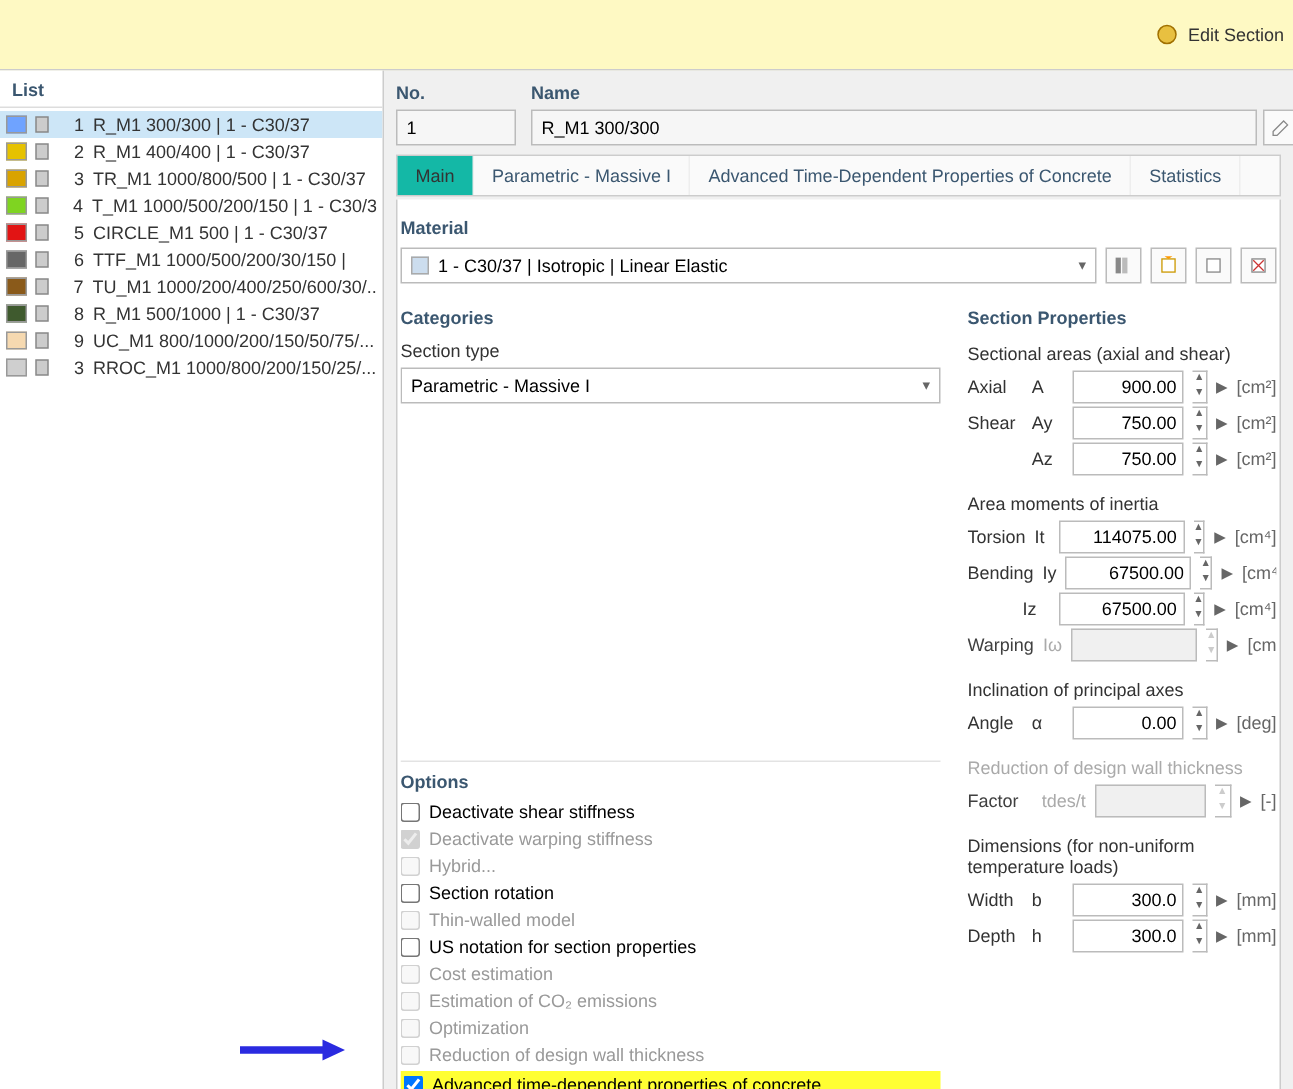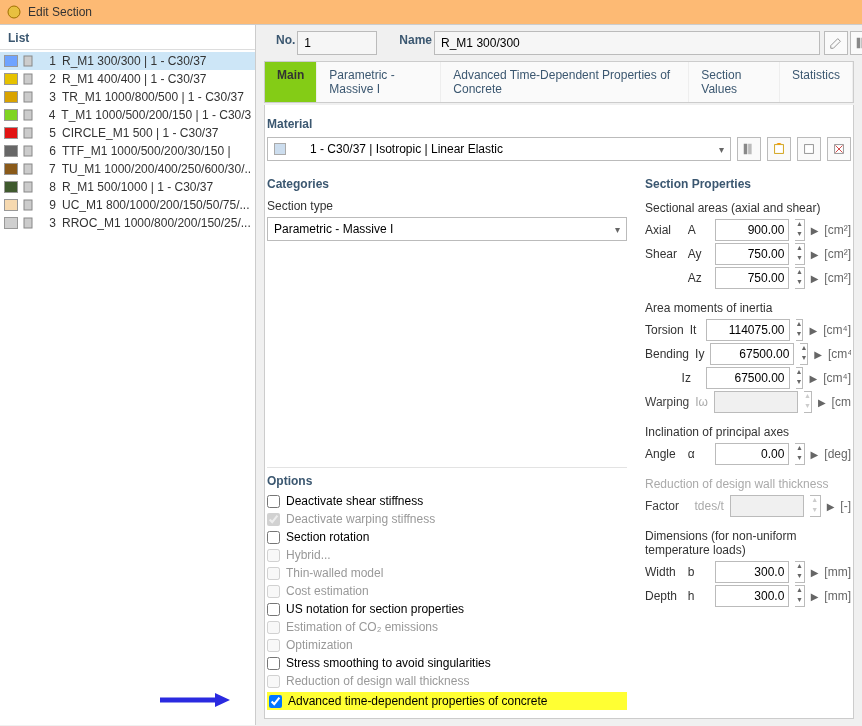--- a/index.html
+++ b/index.html
@@ -1,55 +1,55 @@
 <!DOCTYPE html>
 <html><head>
 <meta charset="utf-8">
 <style>
 * { box-sizing: border-box; margin: 0; padding: 0; font-family: "Segoe UI", Arial, sans-serif; font-size: 12px; }
 body { background: #f0f0f0; width: 862px; height: 726px; overflow: hidden; position: relative; }
 
-.titlebar { background: #fdba74; border-bottom: 1px solid #ccc; padding: 4px 6px; display: flex; align-items: center; gap: 6px; }
+.titlebar { background: #fef9c3; border-bottom: 1px solid #ccc; padding: 15px 6px; display: flex; align-items: center; gap: 6px; justify-content: flex-end; }
 .titlebar .icon { width: 16px; height: 16px; }
 .titlebar .title { color: #333; }
 
 .main-area { display: flex; height: calc(100% - 26px); }
 
 .left-pane { width: 256px; background: #fff; border-right: 1px solid #ccc; display: flex; flex-direction: column; }
 .left-header { color: #3b5770; font-weight: 600; padding: 6px 8px 4px 8px; border-bottom: 1px solid #ddd; }
 .list-container { flex: 1; overflow: hidden; padding: 2px 0; }
 .list-row { display: flex; align-items: center; padding: 1px 4px; white-space: nowrap; cursor: default; }
 .list-row.selected { background: #cde6f7; }
 .color-swatch { width: 14px; height: 12px; border: 1px solid #999; margin-right: 2px; flex-shrink: 0; }
 .shape-icon { width: 16px; height: 16px; margin-right: 2px; flex-shrink: 0; display: inline-flex; align-items: center; justify-content: center; }
 .list-num { width: 18px; text-align: right; margin-right: 6px; color: #333; }
 .list-label { color: #333; overflow: hidden; }
 
 .right-pane { flex: 1; background: #f0f0f0; padding: 6px 8px; display: flex; flex-direction: column; gap: 2px; overflow: hidden; }
 
 .top-row { display: flex; gap: 10px; align-items: flex-start; }
-.field-group { display: flex; flex-direction: row; gap: 2px; margin-left: 12px; }
+.field-group { display: flex; flex-direction: column; gap: 2px; }
 .field-label-top { color: #3b5770; font-weight: 600; padding: 2px 0; }
 .no-input { width: 80px; height: 24px; border: 1px solid #bbb; background: #f6f6f6; padding: 2px 6px; }
-.name-input { width: 386px; height: 24px; border: 1px solid #bbb; background: #f6f6f6; padding: 2px 6px; }
+.name-input { width: 484px; height: 24px; border: 1px solid #bbb; background: #f6f6f6; padding: 2px 6px; }
 .name-buttons { display: flex; gap: 2px; margin-left: auto; align-self: flex-end; }
 .icon-btn { width: 24px; height: 24px; border: 1px solid #bbb; background: #fafafa; display: inline-flex; align-items: center; justify-content: center; cursor: pointer; }
 .icon-btn svg { width: 14px; height: 14px; }
 
 .tabs-row { display: flex; background: #fafafa; border: 1px solid #ccc; margin-top: 4px; }
 .tab { padding: 6px 12px; color: #3b5770; cursor: pointer; border-right: 1px solid #eee; }
-.tab.active { background: #84cc16; color: #333; font-weight: 700; }
+.tab.active { background: #14b8a6; color: #333; font-weight: 400; }
 
 .tab-body { flex: 1; background: #fff; border: 1px solid #ccc; border-top: none; padding: 8px 2px; display: flex; flex-direction: column; overflow: hidden; }
 .section-title { color: #3b5770; font-weight: 600; padding: 4px 0 6px 0; }
 
 .material-row { display: flex; gap: 6px; align-items: center; }
 .material-select { flex: 1; height: 24px; border: 1px solid #bbb; padding: 2px 6px; background: #fff; display: flex; align-items: center; justify-content: space-between; }
 .mat-swatch { width: 12px; height: 12px; background: #cde; border: 1px solid #aaa; margin-right: 6px; }
-.mat-left { display: flex; align-items: center; gap: 18px; }
+.mat-left { display: flex; align-items: center; }
 
 .body-columns { display: flex; gap: 18px; margin-top: 10px; flex: 1; overflow: hidden; }
 .col-left { width: 360px; display: flex; flex-direction: column; }
 .col-right { flex: 1; display: flex; flex-direction: column; overflow: hidden; }
 
 .grp-title { color: #3b5770; font-weight: 600; padding: 6px 0 6px 0; border-top: 1px solid #e3e3e3; margin-top: 6px; }
 .grp-title.first { border-top: none; margin-top: 0; }
 .small-label { color: #333; padding: 2px 0 4px 0; }
 .select-box { height: 24px; border: 1px solid #bbb; padding: 2px 6px; background: #fff; display: flex; align-items: center; justify-content: space-between; }
 
@@ -227,21 +227,20 @@
               </span>
           </div>
         </div>
       </div>
     </div>
 
     <div class="tabs-row" id="tabs-row">
         <div class="tab active">Main</div>
         <div class="tab">Parametric - Massive I</div>
         <div class="tab">Advanced Time-Dependent Properties of Concrete</div>
-        <div class="tab">Section Values</div>
         <div class="tab">Statistics</div>
       </div>
 
     <div class="tab-body">
 
       <div class="section-title first">Material</div>
       <div class="material-row">
         <div class="material-select">
           <span class="mat-left">
               <span class="mat-swatch"></span>
@@ -289,51 +288,47 @@
           <div class="grp-title">Options</div>
           <div class="options-group" id="options-group">
               <div class="chk-row">
                 <input type="checkbox" style="">
     <label>Deactivate shear stiffness</label>
               </div>
               <div class="chk-row disabled">
                 <input type="checkbox" checked="" disabled="" style="">
     <label>Deactivate warping stiffness</label>
               </div>
+              <div class="chk-row disabled">
+                <input type="checkbox" disabled="" style="">
+    <label>Hybrid...</label>
+              </div>
               <div class="chk-row">
                 <input type="checkbox" style="">
     <label>Section rotation</label>
               </div>
               <div class="chk-row disabled">
                 <input type="checkbox" disabled="" style="">
-    <label>Hybrid...</label>
-              </div>
-              <div class="chk-row disabled">
-                <input type="checkbox" disabled="" style="">
     <label>Thin-walled model</label>
-              </div>
-              <div class="chk-row disabled">
-                <input type="checkbox" disabled="" style="">
-    <label>Cost estimation</label>
               </div>
               <div class="chk-row">
                 <input type="checkbox" style="">
     <label>US notation for section properties</label>
               </div>
               <div class="chk-row disabled">
                 <input type="checkbox" disabled="" style="">
+    <label>Cost estimation</label>
+              </div>
+              <div class="chk-row disabled">
+                <input type="checkbox" disabled="" style="">
     <label>Estimation of CO₂ emissions</label>
               </div>
               <div class="chk-row disabled">
                 <input type="checkbox" disabled="" style="">
     <label>Optimization</label>
-              </div>
-              <div class="chk-row">
-                <input type="checkbox" style="">
-    <label>Stress smoothing to avoid singularities</label>
               </div>
               <div class="chk-row disabled">
                 <input type="checkbox" disabled="" style="">
     <label>Reduction of design wall thickness</label>
               </div>
               <div class="chk-row highlight">
                 <input type="checkbox" checked="" style="">
     <label>Advanced time-dependent properties of concrete</label>
               </div>
             </div>

